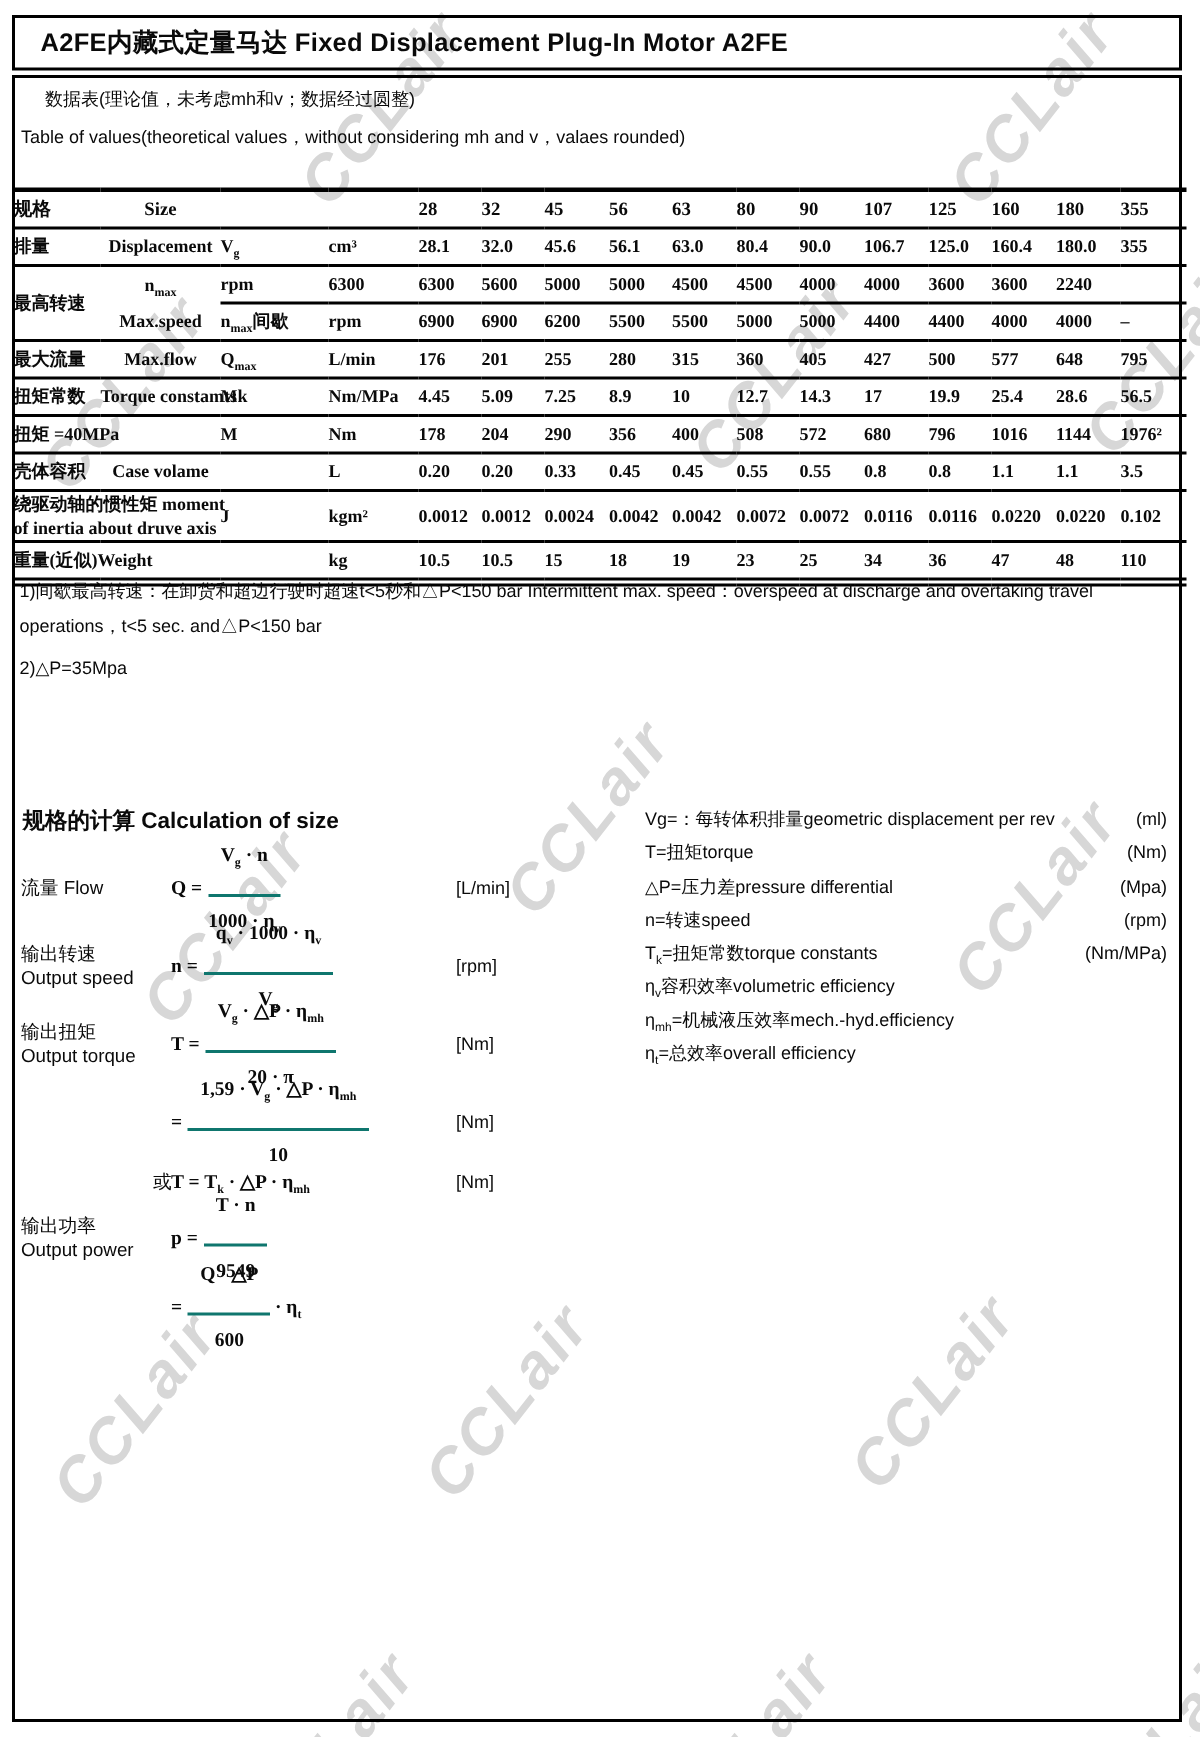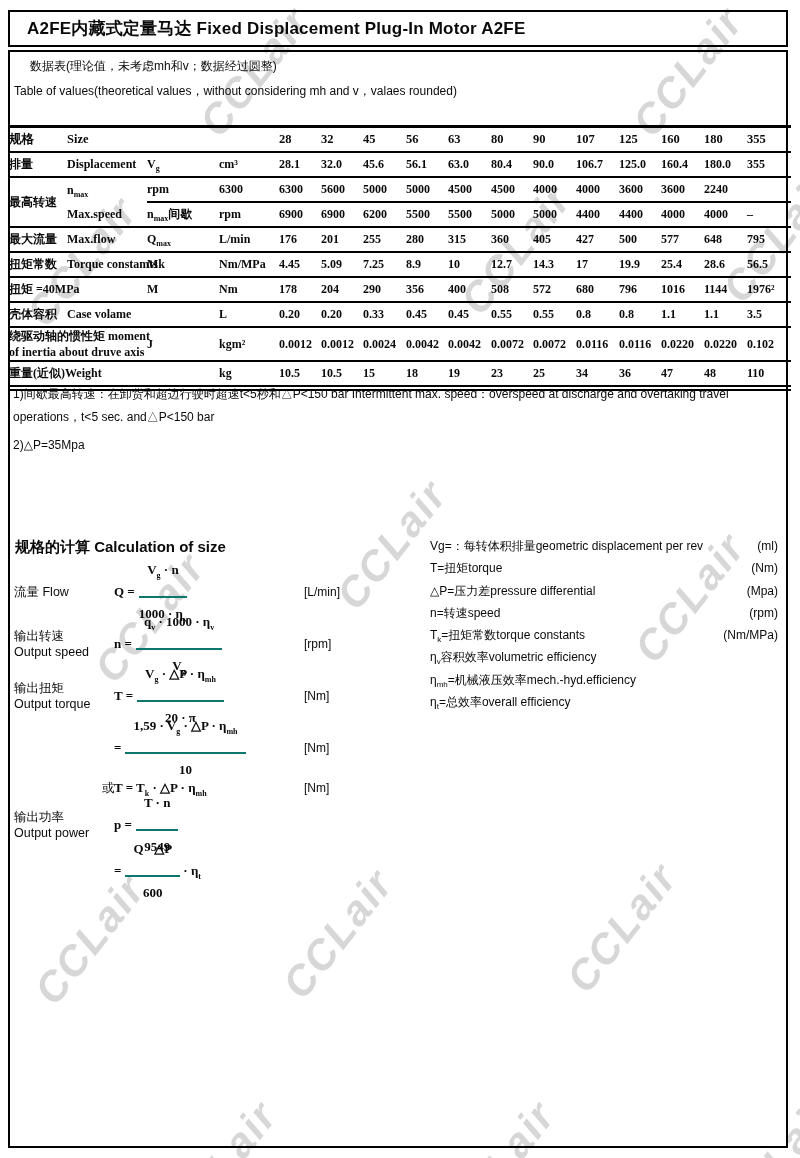--- a/index.html
+++ b/index.html
@@ -28,21 +28,21 @@
   .intro1 { left:30px; top:58px;  font-size:12px; }
   .intro2 { left:14px; top:83px;  font-size:12px; }
   
   .tablewrap { left:9px; top:125px; width:782px; }
   table.spec { border-collapse:collapse; table-layout:fixed; width:782px; border-top:3px solid #000; }
   table.spec td {
     border-bottom:2px solid #000; height:23px; padding:0; vertical-align:middle;
     font:bold 12px "Liberation Serif", serif; white-space:nowrap; overflow:visible;
   }
   td.cn { font-family:"Liberation Sans", sans-serif; padding-left:4px;margin-left:12px; }
-  td.en { padding-left:2px; }
+  td.en { padding-left:2px;text-align:center; }
   td.sym { padding-left:2px; }
   td.unit { padding-left:2px; }
   td.val { padding-left:6px; text-align:left; }
   tr.size-row td { font-size:12.5px; }
   td.nb { border-bottom:none !important; }
   tr.tall td { height:30px; }
   td.two-line { line-height:1.2; font-size:11.5px; white-space:normal; }
   tr.last-row td { border-bottom:6px double #000; }
   
   .notes { left:13px; top:383px; width:778px; font-size:12px; line-height:23px; }

